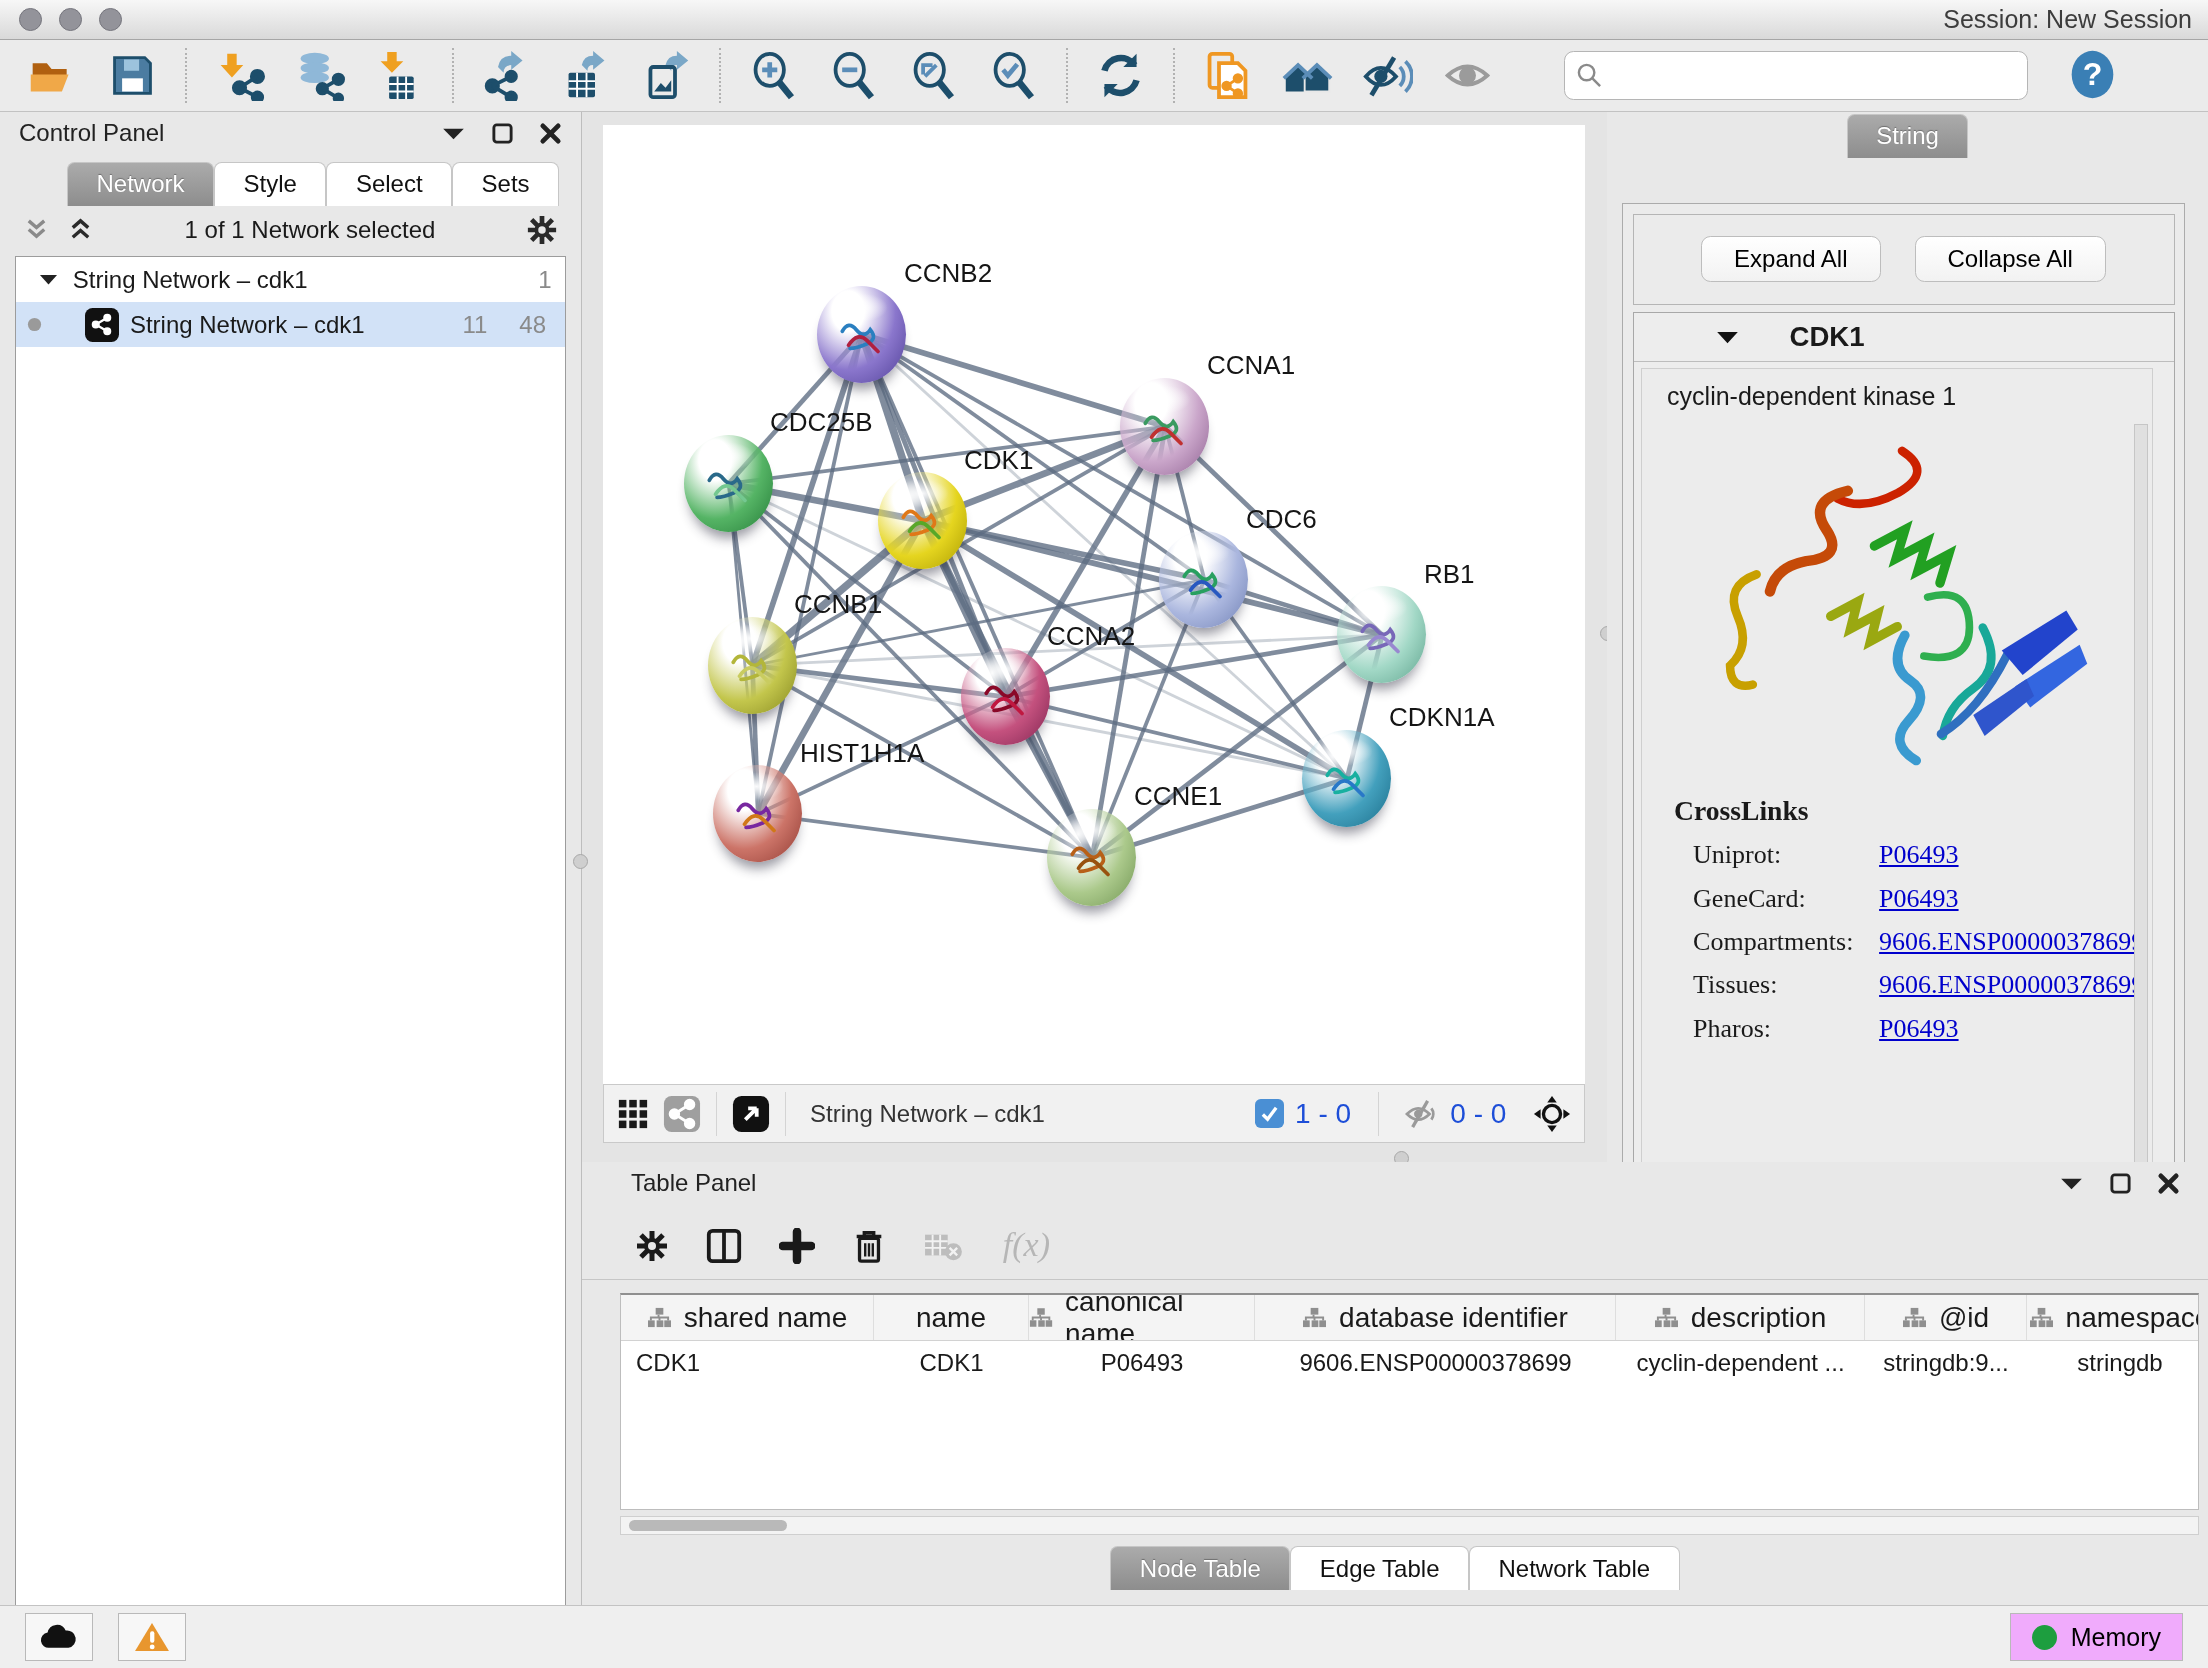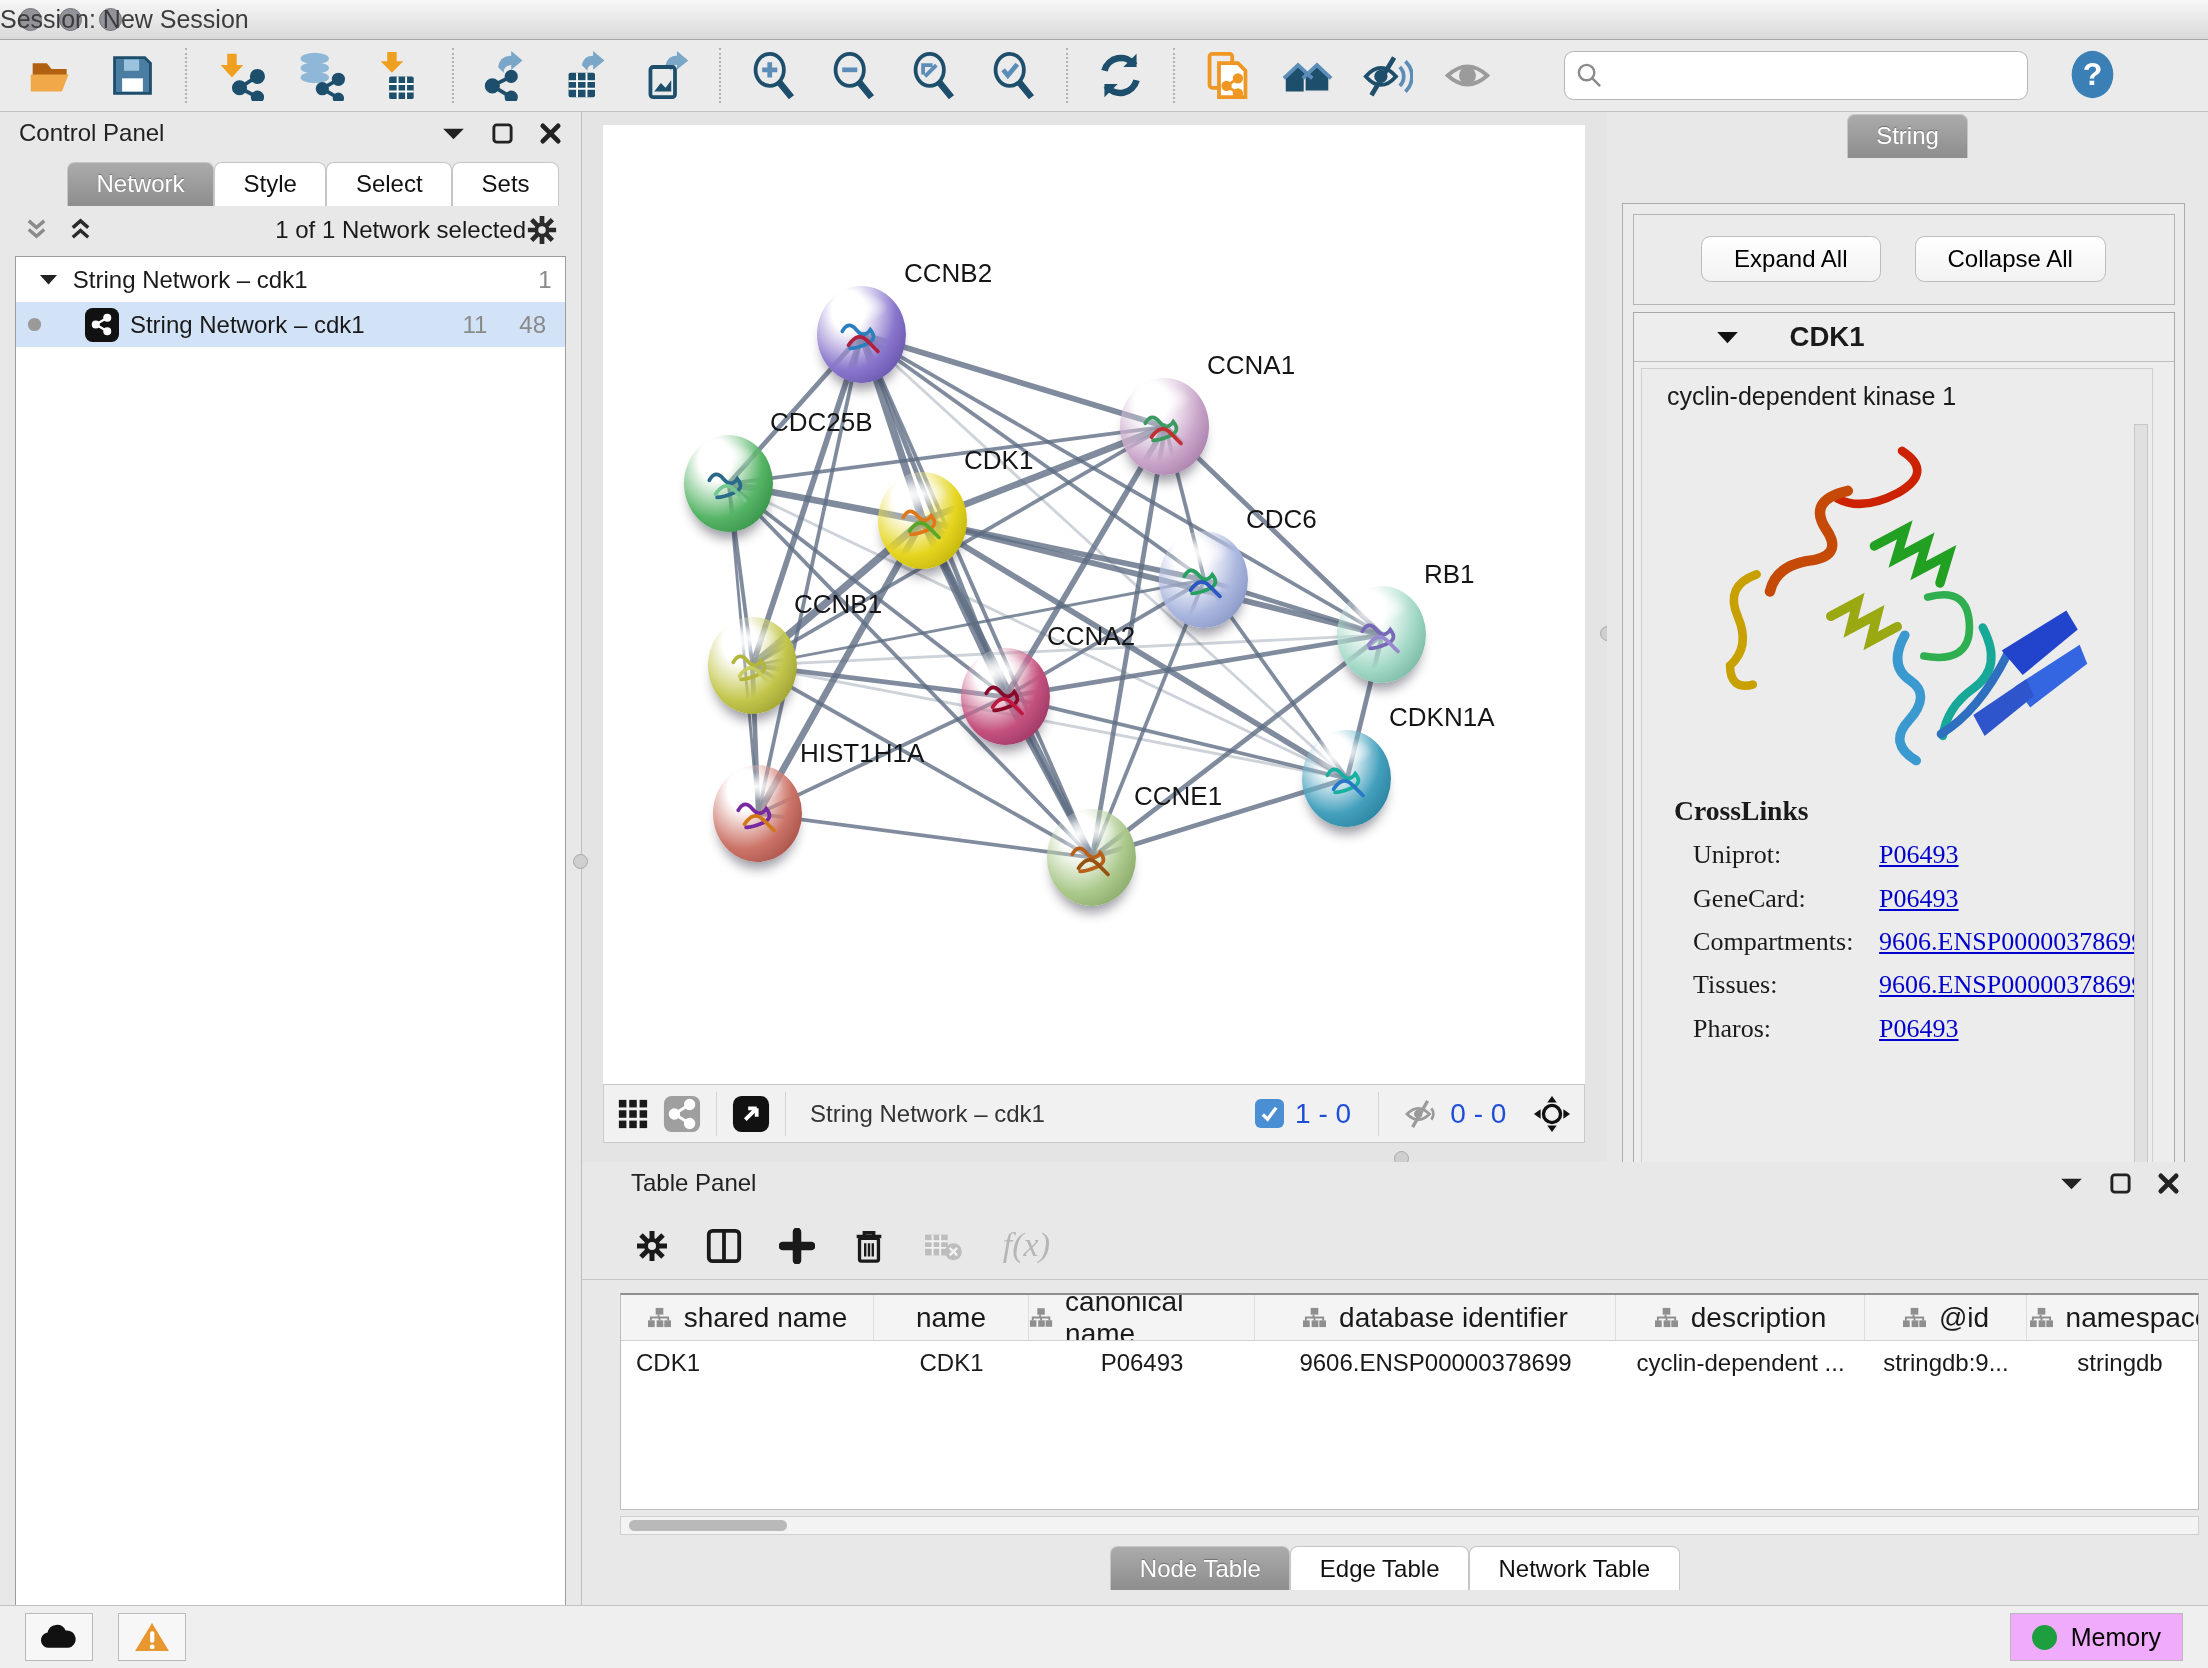--- a/index.html
+++ b/index.html
@@ -7,21 +7,21 @@
   body {
     font-family:"Liberation Sans", sans-serif;
     background:#e9e9e9; color:#1a1a1a; overflow:hidden; position:relative;
   }
   
   .titlebar { position:absolute; left:0; top:0; width:2208px; height:40px;
     background:linear-gradient(#f7f7f7,#d9d9d9); border-bottom:1px solid #a6a6a6;
     display:flex; align-items:center; }
   .traffic { display:flex; gap:17px; margin-left:19px; }
   .traffic .dot { width:23px; height:23px; border-radius:50%; background:#93939a; border:1.4px solid #76767e; }
-  .win-title { position:absolute; left:0; right:6px; text-align:left; font-size:25px; color:#3c3c3c; }
+  .win-title { position:absolute; left:0; right:16px; text-align:right; font-size:25px; color:#3c3c3c; }
   
   .toolbar { position:absolute; left:0; top:40px; width:2208px; height:72px;
     background:#ebebeb; border-bottom:1.9px solid #c2c2c2; display:flex; align-items:center; }
   .tb-group { display:flex; align-items:center; gap:25px; padding:0 25px; }
   .tb-sep { width:0; height:55px; border-left:2.9px dotted #b2b2b2; }
   .tb-btn { width:55px; height:55px; display:flex; align-items:center; justify-content:center; background:none; border:none; cursor:pointer; }
   .tb-btn svg { width:51px; height:51px; }
   .search-wrap { margin-left:44px; display:flex; align-items:center; }
   .search-box { width:464px; height:49px; background:#fff; border:1.9px solid #b5b5b5; border-radius:9.5px;
     display:flex; align-items:center; padding:0 11.4px; }
@@ -33,21 +33,21 @@
   .panel-controls { margin-left:auto; display:flex; align-items:center; gap:25px; }
   .panel-controls svg { display:block; }
   
   .control-panel { position:absolute; left:0; top:112px; width:582px; height:1493px;
     background:#e8e8e8; border-right:1.9px solid #bdbdbd; }
   .cp-tabs { display:flex; margin:7.6px 0 0 67px; }
   .tab { height:44px; padding:0 28.5px; font-size:24px; display:flex; align-items:center; justify-content:center;
     background:#fff; border:1px solid #c6c6c6; border-bottom:none; border-radius:7.6px 7.6px 0 0; cursor:pointer; color:#111; }
   .tab.selected { background:linear-gradient(#ababab,#8d8d8d); color:#fff; text-shadow:0 -1px 1px #6e6e6e; }
   .cp-subhead { display:flex; align-items:center; height:49px; padding:0 23px; }
-  .cp-subhead .status { flex:1; text-align:right; font-size:24px; color:#1a1a1a; }
+  .cp-subhead .status { flex:1; text-align:center; font-size:24px; color:#1a1a1a; }
   .icon-btn { background:none; border:none; cursor:pointer; display:flex; align-items:center; justify-content:center; }
   .tree-box { margin:1.9px 15px; height:1413px; background:#fff; border:1.9px solid #9c9c9c; overflow:hidden; }
   .tree-row { display:flex; align-items:center; height:45px; font-size:24px; padding:0 13.3px; }
   .tree-row .count { margin-left:auto; color:#8a8a8a; font-size:24px; }
   .tree-row.child { background:#d2e2f7; padding-left:9.5px; }
   .tree-row.child .c2 { margin-left:auto; color:#8a8a8a; }
   .tree-row.child .c3 { margin-left:32px; margin-right:5.7px; color:#8a8a8a; }
   .net-icon { width:34px; height:34px; background:#111; border-radius:7.6px; display:flex; align-items:center; justify-content:center; margin:0 11.4px 0 42px; }
   
   .center-col { position:absolute; left:582px; top:112px; width:1025px; height:1050px; background:#e4e4e4; }

